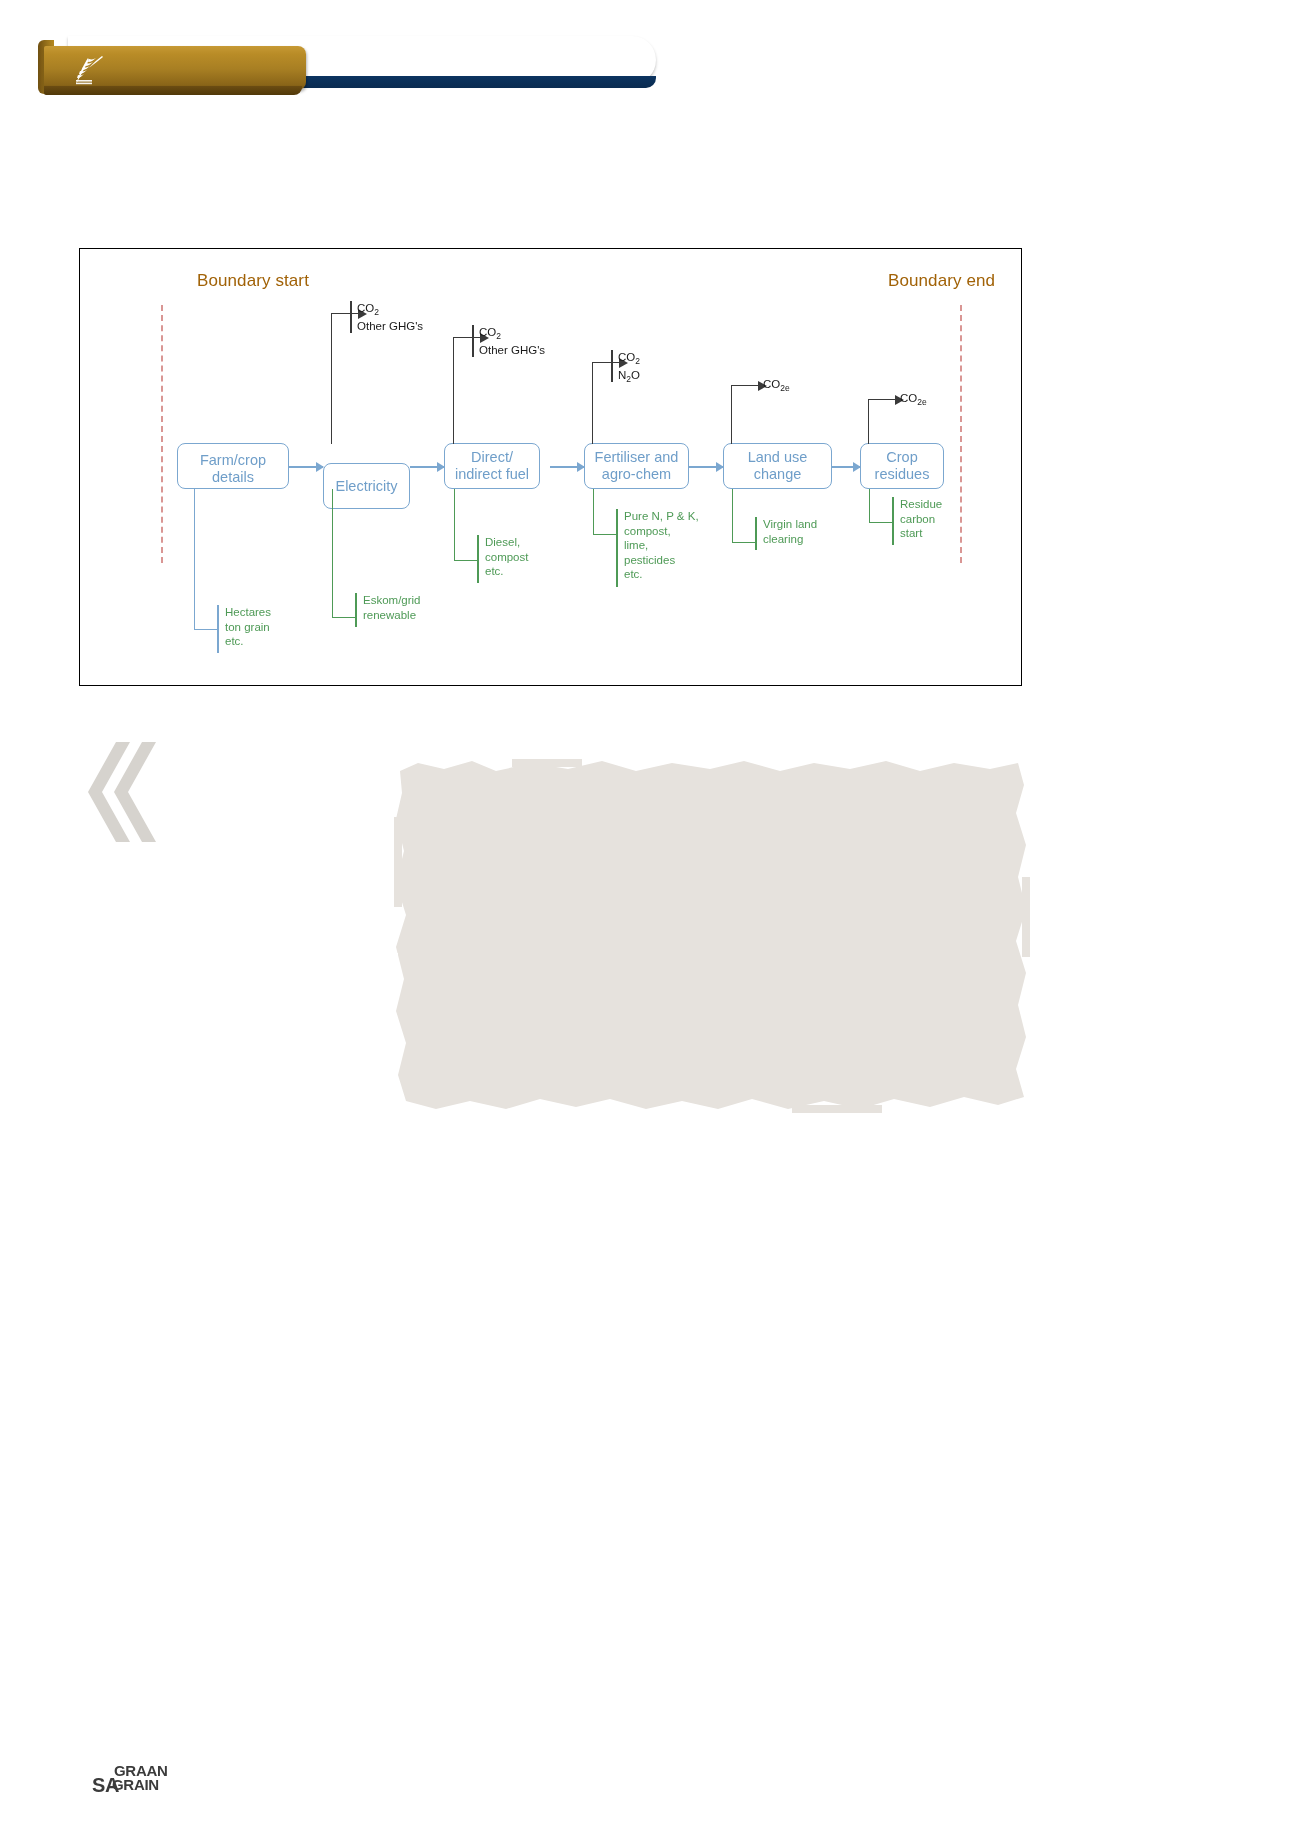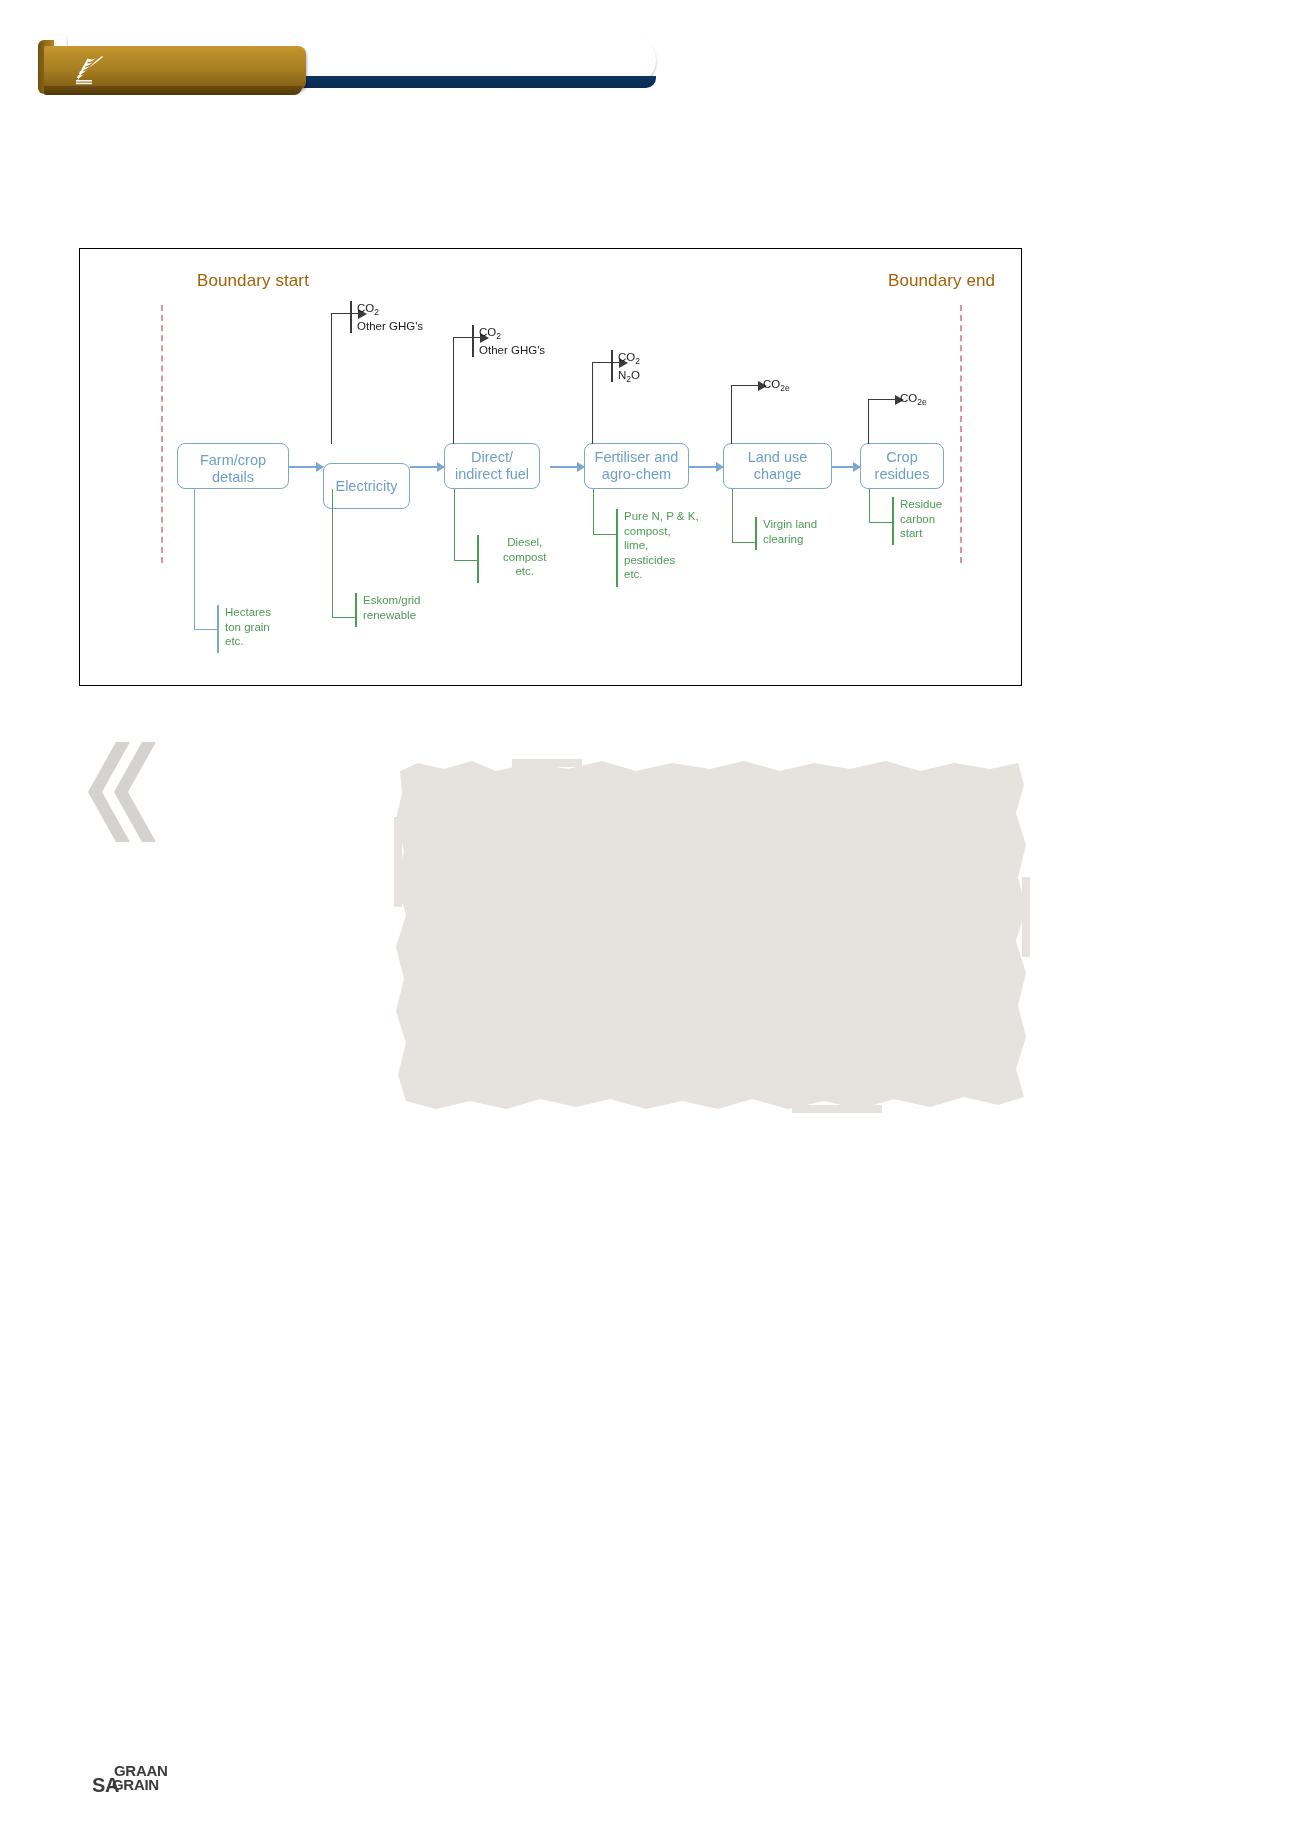--- a/index.html
+++ b/index.html
@@ -343,21 +343,21 @@
 
   <div class="grn-drop" style="left:252px; top:240px; height:128px;"></div>
   <div class="grn-bar" style="left:275px; top:344px; height:34px;"></div>
   <div class="grn-text" style="left:283px; top:344px;">
     <span>Eskom/grid</span><br>
     <span>renewable</span>
   </div>
 
   <div class="grn-drop" style="left:374px; top:240px; height:71px;"></div>
   <div class="grn-bar" style="left:397px; top:286px; height:48px;"></div>
-  <div class="grn-text" style="left:423px; top:286px;text-align:center;">
+  <div class="grn-text" style="left:405px; top:286px;">
     <span>Diesel,</span><br>
     <span>compost</span><br>
     <span>etc.</span>
   </div>
 
   <div class="grn-drop" style="left:513px; top:240px; height:45px;"></div>
   <div class="grn-bar" style="left:536px; top:260px; height:78px;"></div>
   <div class="grn-text" style="left:544px; top:260px;">
     <span>Pure N, P &amp; K,</span><br>
     <span>compost,</span><br>

